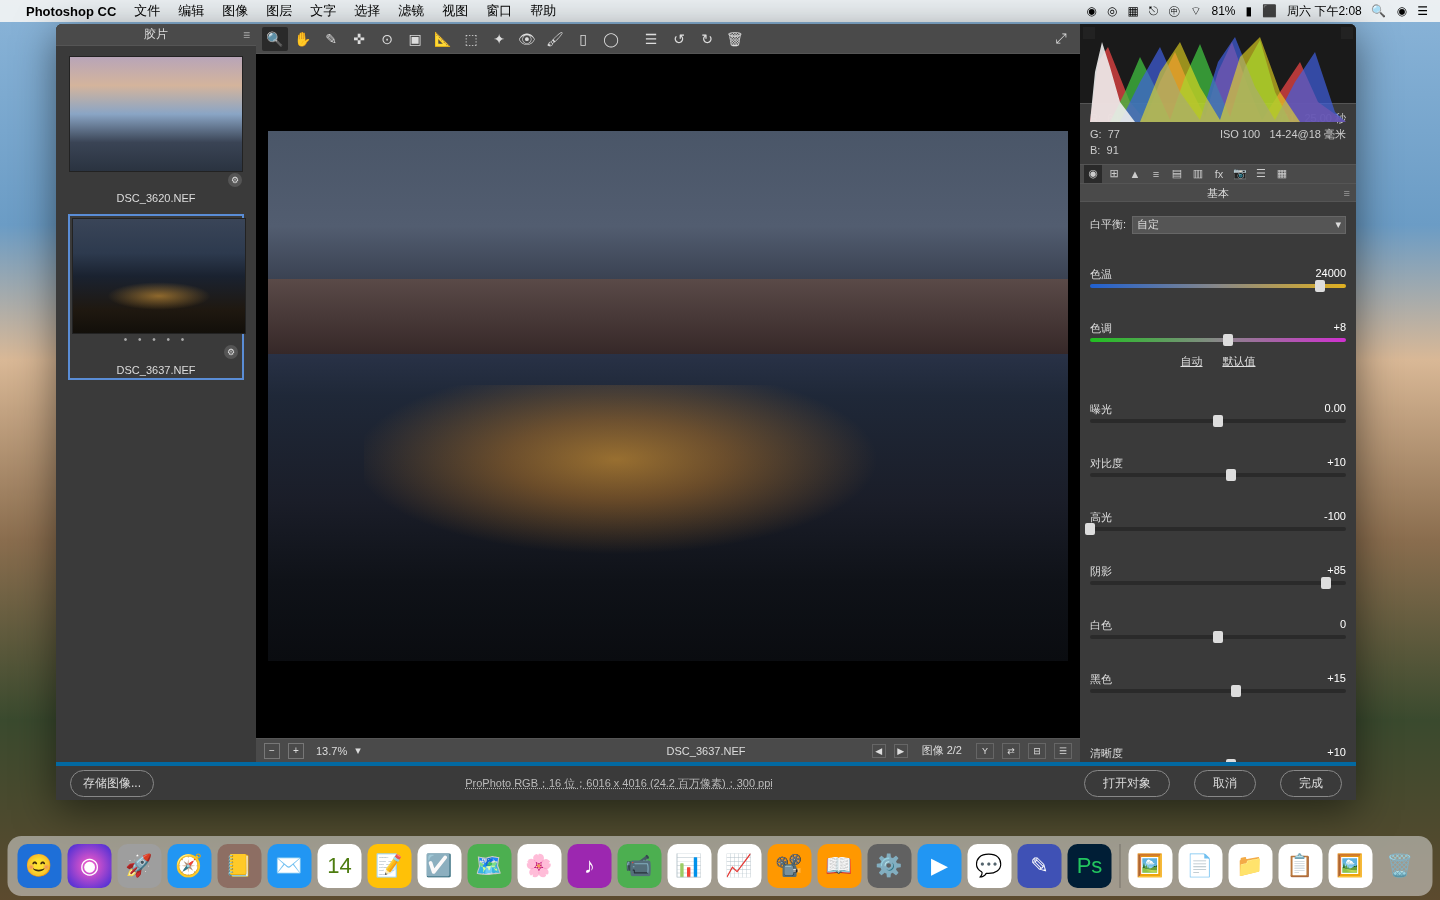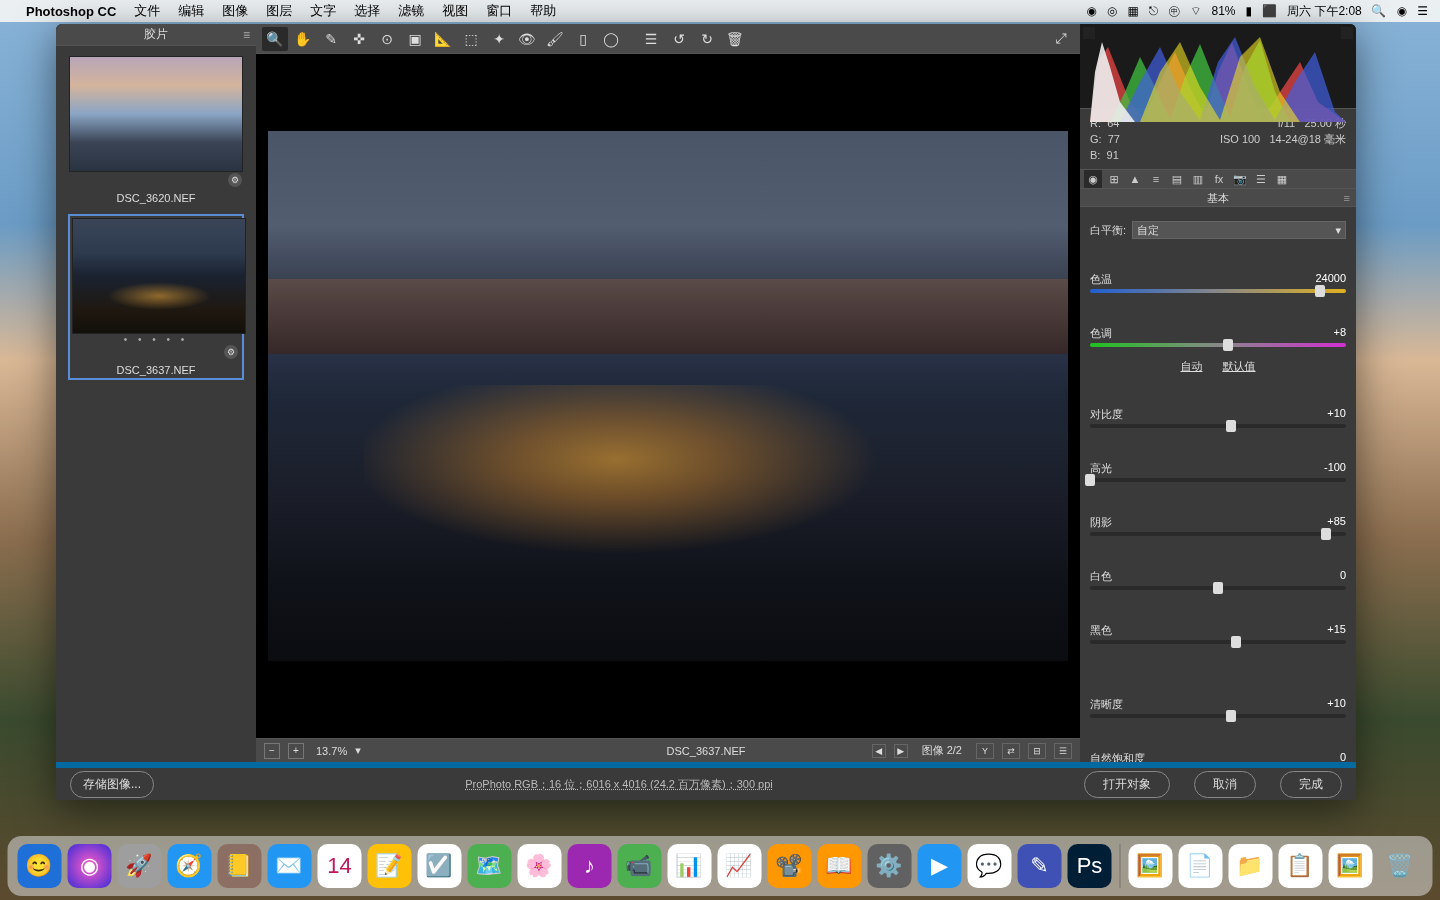--- a/index.html
+++ b/index.html
@@ -84,21 +84,21 @@
 .slider-track { height: 4px; background: #2a2a2a; position: relative; border-radius: 2px;}
 .slider-track.temp { background: linear-gradient(90deg, #2060d0, #888, #e0b020); }
 .slider-track.tint { background: linear-gradient(90deg, #20c020, #888, #d030d0); }
 .slider-track.vib { background: linear-gradient(90deg, #888, #a0c080, #d08040); }
 .slider-track.sat { background: linear-gradient(90deg, #888 0%, #888 50%, #f00 60%, #ff0 70%, #0f0 80%, #0ff 85%, #00f 92%, #f0f 100%); }
 .slider-thumb { position: absolute; top: -4px; width: 10px; height: 12px; background: #ddd; border-radius: 2px; transform: translateX(-50%); cursor:pointer;}
 .auto-row { display: flex; justify-content: center; gap: 20px; margin: 8px 0 10px; font-size: 11px; }
 .auto-row span { text-decoration: underline; cursor:pointer;text-align:center;}
 
 
-.footer { height: 38px; background: #3a3a3a; border-top: 6px solid #0369a1; display: flex; align-items: center; padding: 0 14px; font-size: 12px; color: #ddd; }
+.footer { height: 38px; background: #3a3a3a; border-top: 4px solid #0369a1; display: flex; align-items: center; padding: 0 14px; font-size: 12px; color: #ddd; }
 .footer .savebtn { border: 1px solid #888; border-radius: 14px; padding: 4px 12px; }
 .footer .info { margin: 0 auto; color: #bbb; text-decoration: underline dotted; font-size:11px;}
 .footer .rbtns { display: flex; gap: 24px; }
 .footer .rbtn { border: 1px solid #888; border-radius: 14px; padding: 4px 18px; }
 
 
 .dock { position: absolute; bottom: 4px; left: 50%; transform: translateX(-50%); height: 60px; background: rgba(220,220,220,0.55); border-radius: 14px; display: flex; align-items: center; padding: 0 10px; gap: 6px; }
 .dock .ditem { width: 44px; height: 44px; border-radius: 10px; display:flex;align-items:center;justify-content:center;font-size:22px;color:#fff;}
 .dock .sep { width: 1px; height: 44px; background: rgba(0,0,0,0.25); margin: 0 2px; }
 </style>
@@ -272,20 +272,29 @@
             </div>
           </div>
 
         <div class="auto-row">
           <span>自动</span>
           <span>默认值</span>
         </div>
 
         <div class="slider-row">
             <div class="slider-label">
+              <span>曝光</span>
+              <span>0.00</span>
+            </div>
+            <div class="slider-track">
+              <div class="slider-thumb" style="left:50%"></div>
+            </div>
+          </div>
+        <div class="slider-row">
+            <div class="slider-label">
               <span>对比度</span>
               <span>+10</span>
             </div>
             <div class="slider-track">
               <div class="slider-thumb" style="left:55%"></div>
             </div>
           </div>
         <div class="slider-row">
             <div class="slider-label">
               <span>高光</span>
@@ -367,36 +376,36 @@
   </div>
 </div>
 
 <div class="dock">
   <div class="ditem" style="background:#1e6fd8">😊</div>
   <div class="ditem" style="background:radial-gradient(circle,#ff5dc8,#3b2bd6)">◉</div>
   <div class="ditem" style="background:#9e9e9e">🚀</div>
   <div class="ditem" style="background:#2196f3">🧭</div>
   <div class="ditem" style="background:#8d6e63">📒</div>
   <div class="ditem" style="background:#2196f3">✉️</div>
-  <div class="ditem" style="background:#fff;color:#be185d">14</div>
+  <div class="ditem" style="background:#fff;color:#4d7c0f">14</div>
   <div class="ditem" style="background:#ffc107">📝</div>
   <div class="ditem" style="background:#fff;color:#ff9800">☑️</div>
   <div class="ditem" style="background:#4caf50">🗺️</div>
   <div class="ditem" style="background:#fff">🌸</div>
   <div class="ditem" style="background:#9c27b0">♪</div>
   <div class="ditem" style="background:#4caf50">📹</div>
   <div class="ditem" style="background:#fff;color:#4caf50">📊</div>
   <div class="ditem" style="background:#fff;color:#f44336">📈</div>
   <div class="ditem" style="background:#ff9800">📽️</div>
   <div class="ditem" style="background:#ff9800">📖</div>
   <div class="ditem" style="background:#616161">⚙️</div>
   <div class="ditem" style="background:#2196f3">▶</div>
   <div class="ditem" style="background:#fff;color:#4caf50">💬</div>
   <div class="ditem" style="background:#3f51b5">✎</div>
-  <div class="ditem" style="background:#001e36;color:#ffffff">Ps</div>
+  <div class="ditem" style="background:#001e36;color:#22c55e">Ps</div>
   <div class="sep"></div>
   <div class="ditem" style="background:#fff">🖼️</div>
   <div class="ditem" style="background:#fff">📄</div>
   <div class="ditem" style="background:#fff">📁</div>
   <div class="ditem" style="background:#fff">📋</div>
   <div class="ditem" style="background:#fff">🖼️</div>
   <div class="ditem" style="background:transparent">🗑️</div>
 </div>
 
 </body></html>

